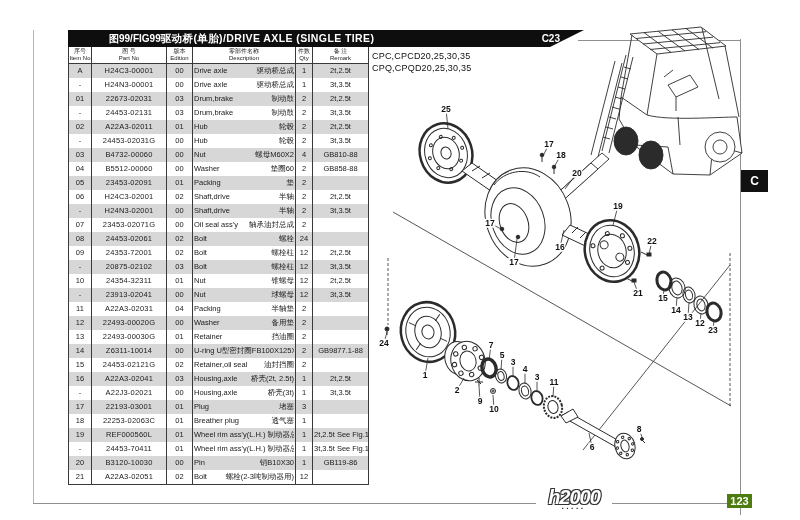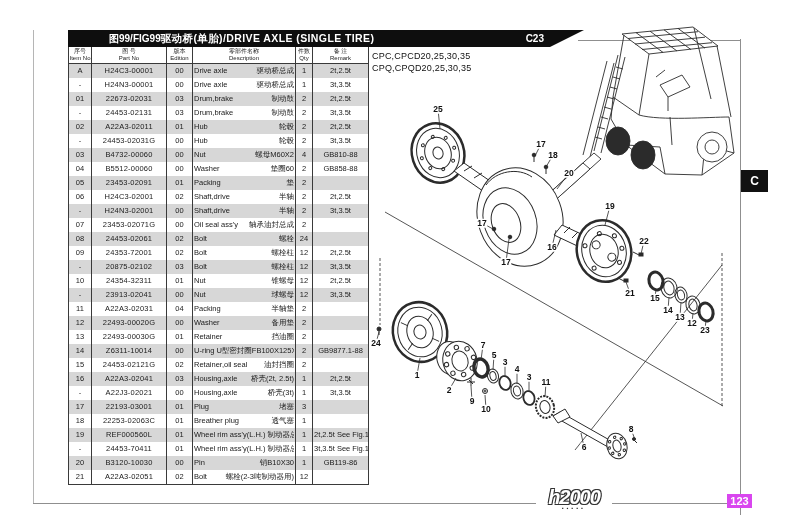--- a/index.html
+++ b/index.html
@@ -10,49 +10,49 @@
   .line-left{left:33px;top:30px;width:1px;height:473px;background:#b5b5b5;}
   .line-right{left:740px;top:39px;width:1px;height:476px;}
   .line-bottom{left:33px;top:503px;width:707px;height:1px;}
   .line-topright{left:578px;top:40px;width:162px;height:1px;}
   
   .banner{position:absolute;left:68px;top:30px;width:516px;height:17px;background:#0e0e0e;
           color:#fff;display:flex;align-items:center;
           clip-path:polygon(0 0,100% 0,calc(100% - 34px) 100%,0 100%);}
   .banner .fig{font-size:10px;font-weight:bold;margin-left:9px;white-space:nowrap;padding-left:32px;}
   .banner .title{flex:1;text-align:left;font-size:10.5px;font-weight:bold;letter-spacing:.4px;white-space:nowrap;}
-  .banner .code{font-size:10px;font-weight:bold;margin-right:40px;}
+  .banner .code{font-size:10px;font-weight:bold;margin-right:24px;}
   
   .models{position:absolute;left:372px;top:51px;font-size:9px;line-height:1.3;letter-spacing:.2px;color:#111;}
   
   table.parts{position:absolute;left:68px;top:47px;width:300px;border-collapse:collapse;table-layout:fixed;
               border-left:1px solid #3a3a3a;border-right:1px solid #3a3a3a;border-bottom:1px solid #3a3a3a;}
   table.parts th{border-bottom:1px solid #3a3a3a;border-left:1px solid #3a3a3a;
                  font-size:6px;line-height:1.15;font-weight:normal;padding:1px 0;vertical-align:middle;}
   table.parts th:first-child,table.parts td:first-child{border-left:none;}
   table.parts td{border-left:1px solid #3a3a3a;font-size:7.5px;padding:0 1px;height:14px;
                  vertical-align:middle;overflow:hidden;white-space:nowrap;}
   tr.stripe{background:#d7d7d7;}
   td.c-item{text-align:center;}
   td.c-part{text-align:center;letter-spacing:.2px;}
   td.c-ed{text-align:center;}
   td.c-desc .dwrap{display:flex;justify-content:space-between;gap:2px;overflow:hidden;}
   td.c-desc .cn{white-space:nowrap;}
   td.c-qty{text-align:center;}
   td.c-rem{text-align:center;font-size:5.5px;letter-spacing:0;}
   
-  .diagram{position:absolute;left:360px;top:25px;width:400px;height:490px;}
+  .diagram{position:absolute;left:368px;top:25px;width:400px;height:490px;}
   .diagram svg{position:absolute;left:0;top:0;stroke:#2b2b2b;fill:none;stroke-width:1;}
   .callout-layer{position:absolute;left:0;top:0;width:400px;height:490px;}
   .callout{position:absolute;transform:translate(-50%,-50%);font-size:8.5px;font-weight:bold;
            line-height:1;background:#fff;padding:0 1px;color:#111;}
   
   .side-tab{position:absolute;left:741px;top:170px;width:27px;height:22px;background:#111;
             color:#fff;font-size:12px;font-weight:bold;display:flex;align-items:center;justify-content:center;}
-  .page-num{position:absolute;left:727px;top:494px;width:25px;height:14px;background:#d946ef;
+  .page-num{position:absolute;left:727px;top:494px;width:25px;height:14px;background:#4d7c0f;
             color:#fff;font-size:11px;font-weight:bold;display:flex;align-items:center;justify-content:center;}
   .logo{position:absolute;left:536px;top:487px;width:68px;text-align:center;background:#fff;padding:0 4px;}
   .logo .word{font-size:20px;font-weight:bold;font-style:italic;color:#fff;letter-spacing:-1px;
         text-shadow:-1px -1px 0 #333,1px -1px 0 #333,-1px 1px 0 #333,1px 1px 0 #333;line-height:1;}
   .logo .dots{font-size:5px;color:#333;letter-spacing:3px;line-height:1;margin-top:-1px;}
 </style>
 </head>
 <body>
 
 <div class="page">

